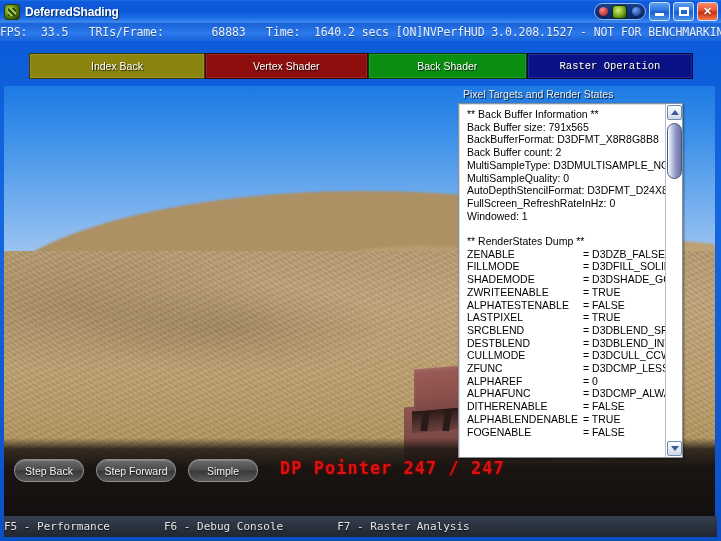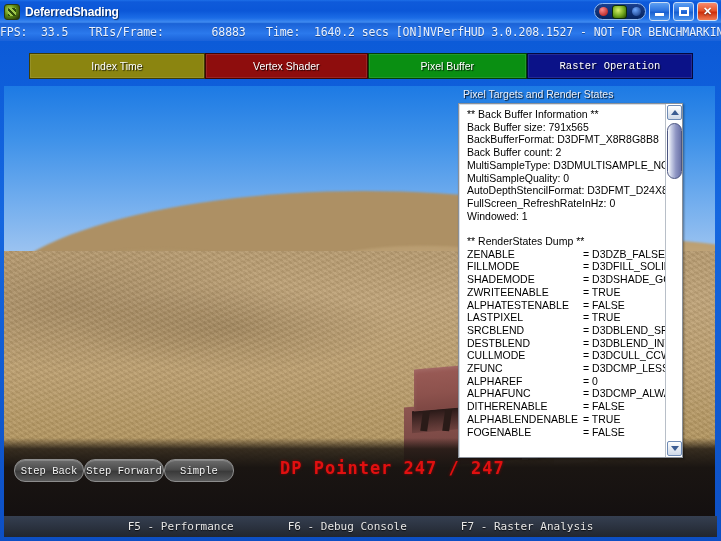--- a/index.html
+++ b/index.html
@@ -187,21 +187,21 @@
     position:absolute; left:-18px; top:78px; width:120px; height:30px;
     background: radial-gradient(ellipse 60px 14px at 50% 50%, rgba(140,120,90,.55), rgba(140,120,90,0) 70%);
   }
   
   #fg-dark {
     position: absolute; left: 0; bottom: 0; width: 711px; height: 78px;
     background: linear-gradient(to bottom, rgba(25,20,16,0) 0%, rgba(28,22,17,.82) 14%, #1a1512 38%, #141010 100%);
   }
 
   
-  #btn-row { position: absolute; left: 14px; top: 459px; display: flex; z-index: 6; font-family: Liberation Mono, monospace; }
+  #btn-row { position: absolute; left: 14px; top: 459px; display: flex; gap: 12px; z-index: 6; }
   .gbtn {
     height: 23px; border-radius: 11px;
     background: linear-gradient(to bottom,#6d6d6d 0%, #4c4c4c 45%, #3a3a3a 55%, #5a5a5a 100%);
     border: 1px solid #8d8d8d;
     color: #f2f2f2; font-size: 10.5px;
     display: flex; align-items: center; justify-content: center;
     text-shadow: 0 1px 1px rgba(0,0,0,.7);
     box-shadow: inset 0 1px 0 rgba(255,255,255,.18);
   }
   #dp-pointer {
@@ -260,21 +260,21 @@
     border:1px solid #4a5480; border-radius:8px;
   }
 
   
   #status-strip {
     position: absolute; left: 4px; bottom: 4px; width: 713px; height: 21px;
     background: linear-gradient(to bottom, rgba(60,60,60,.85), rgba(35,35,35,.92));
     color: #e6e6e6;
     font-family: "DejaVu Sans Mono", monospace;
     font-size: 11px; line-height: 21px;
-    display: flex; justify-content: center; gap: 54px;
+    display: flex; justify-content: flex-start; gap: 54px;
     white-space: pre;
     overflow: hidden;
   }
   #status-strip span { text-shadow: 0 1px 1px rgba(0,0,0,.8); }
 </style>
 </head>
 <body>
 
 <div id="window">
 
@@ -297,27 +297,27 @@
       <div class="winbtn close">
         <span>✕</span>
       </div>
     </div>
   </div>
 
   <div id="hud-line">FPS:  33.5   TRIs/Frame:       68883   Time:  1640.2 secs [ON]NVPerfHUD 3.0.208.1527 - NOT FOR BENCHMARKING</div>
 
   <div id="unit-bar">
       <div class="unit" style="background: rgb(139, 133, 16); width: 26.5%;">
-        <span>Index Time</span>
+        <span>Index Back</span>
       </div>
       <div class="unit" style="background: rgb(142, 13, 13); width: 24.5%;">
         <span>Vertex Shader</span>
       </div>
       <div class="unit" style="background: rgb(10, 143, 18); width: 24%;">
-        <span>Pixel Buffer</span>
+        <span>Back Shader</span>
       </div>
       <div class="unit" style="background: rgb(11, 18, 136); width: 25%; font-family: Liberation Mono, monospace;">
         <span>Raster Operation</span>
       </div>
     </div>
 
   <div id="viewport">
     <div id="sky"></div>
     <div id="dune-far"></div>
     <div id="dune-ridge"></div>

